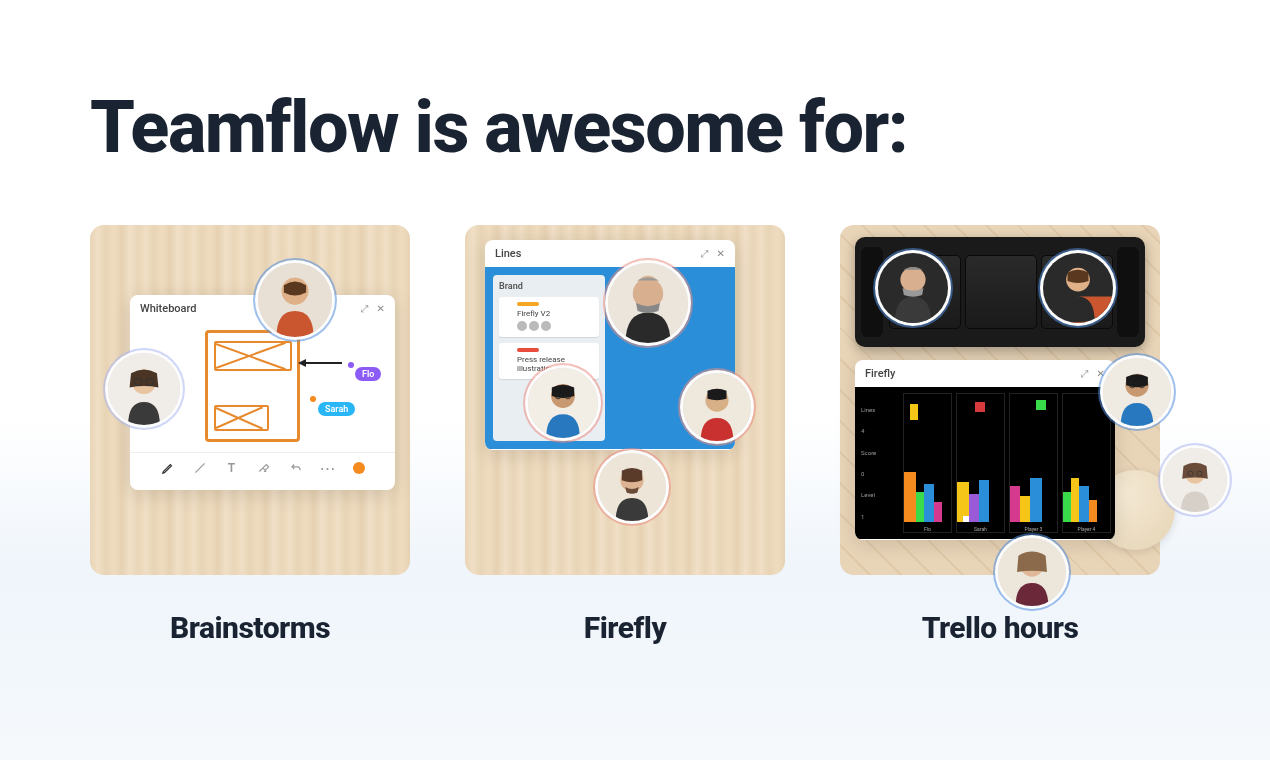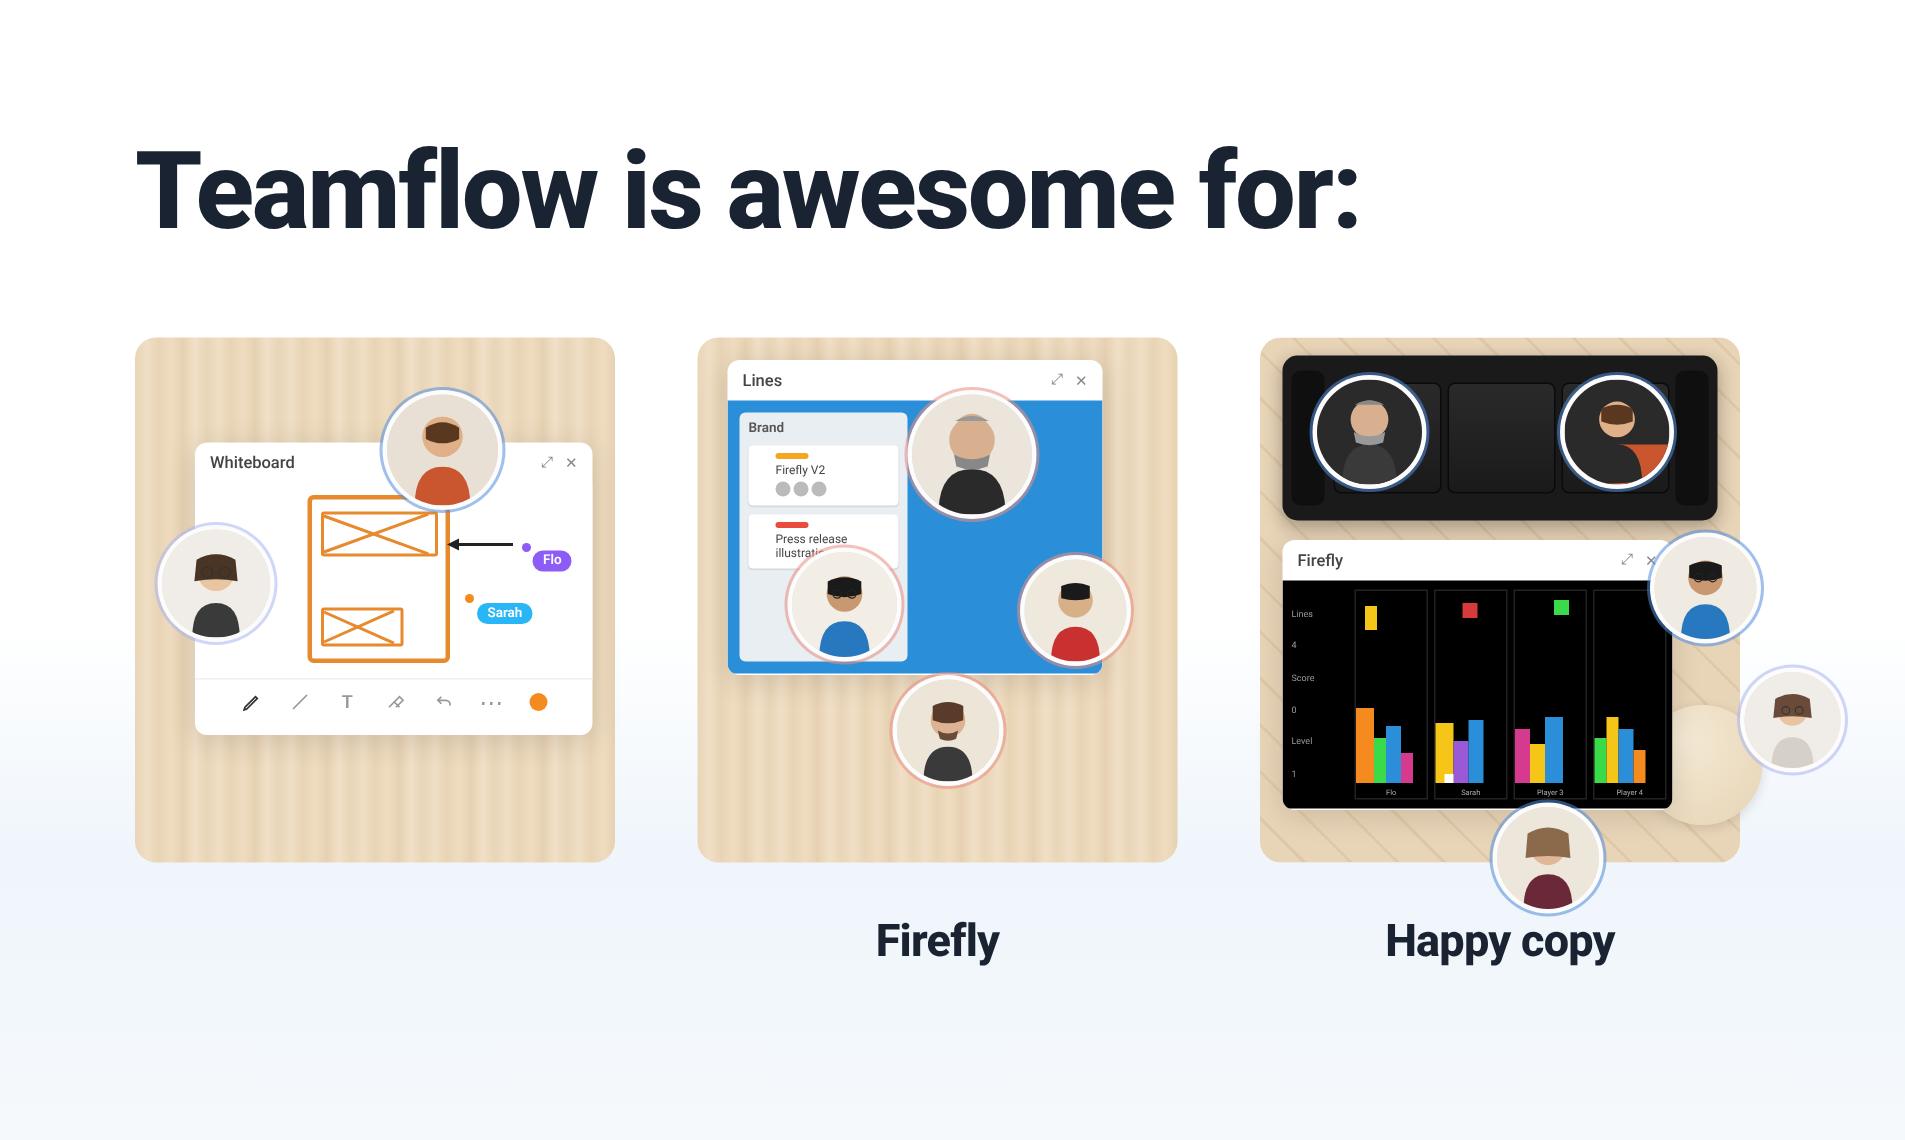--- a/index.html
+++ b/index.html
@@ -287,20 +287,21 @@
           <svg viewBox="0 0 100 100">
               <rect width="100" height="100" fill="#f0ede8"></rect>
               <circle cx="50" cy="40" r="17" fill="#e8c4a0"></circle>
               <path d="M28 100 Q28 68 50 68 Q72 68 72 100" fill="#3a3a3a"></path>
               <path d="M32 28 Q50 18 68 28 L70 48 Q50 44 30 48 Z" fill="#4a3525"></path>
               <circle cx="42" cy="40" r="5" fill="none" stroke="#333" stroke-width="1.5"></circle>
               <circle cx="58" cy="40" r="5" fill="none" stroke="#333" stroke-width="1.5"></circle>
             </svg>
         </div>
       </div>
+      <div class="card-caption">Brainstorms</div>
     </div>
 
     <div class="card-wrapper">
       <div class="card wood-bg-light">
         <div class="app-window tr-window">
           <div class="app-titlebar">
             <span>Lines</span>
             <div class="titlebar-controls">
               <span class="ctrl">⤢</span>
               <span class="ctrl">✕</span>
@@ -464,17 +465,17 @@
         </div>
         <div class="avatar blue" style="width:74px;height:74px;left:155px;top:310px">
           <svg viewBox="0 0 100 100">
               <rect width="100" height="100" fill="#ede6db"></rect>
               <circle cx="50" cy="40" r="17" fill="#e0b898"></circle>
               <path d="M26 100 Q26 66 50 66 Q74 66 74 100" fill="#6a2838"></path>
               <path d="M30 26 Q50 14 70 26 L72 50 Q50 46 28 50 Z" fill="#8a6a4a"></path>
             </svg>
         </div>
       </div>
-      <div class="card-caption">Happy copy</div>
+      <div class="card-caption">Trello hours</div>
     </div>
 
   </div>
 </div>
 
 </body></html>

